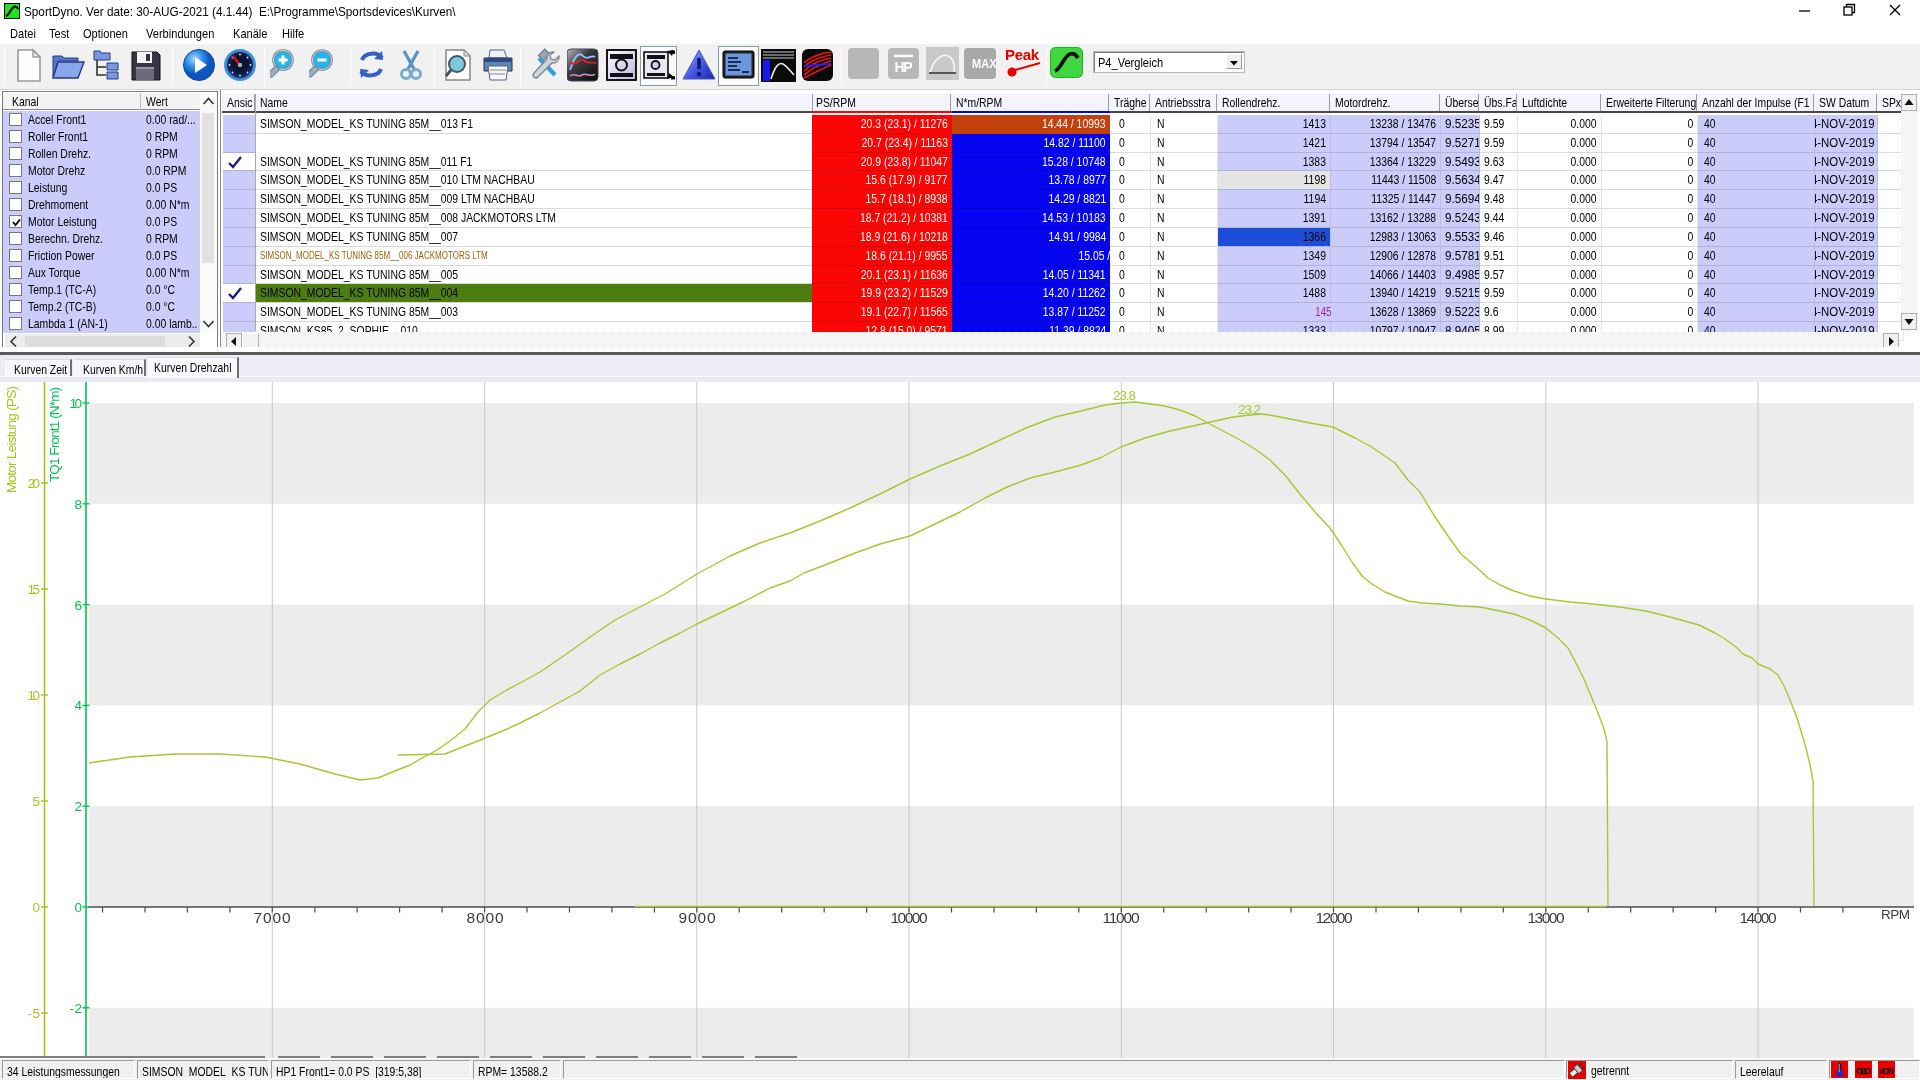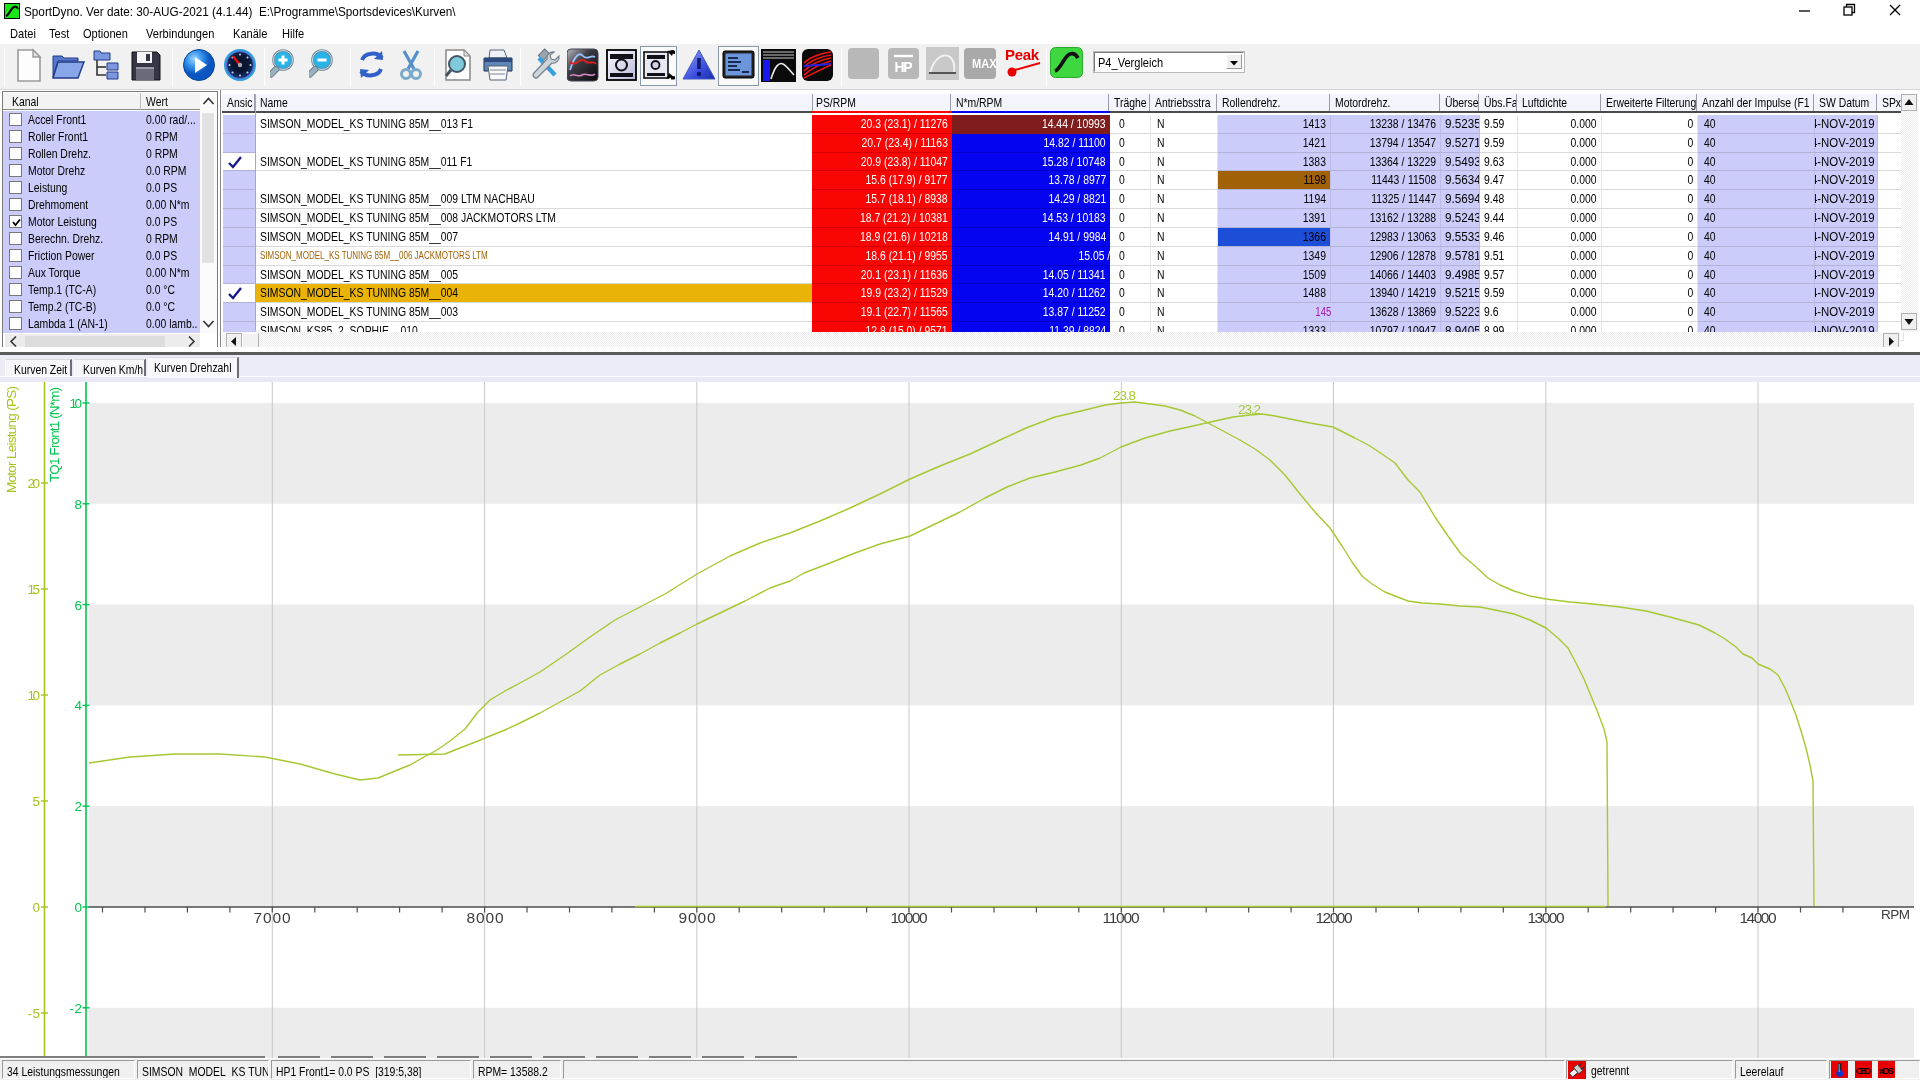--- a/index.html
+++ b/index.html
@@ -324,21 +324,21 @@
       </div>
       <div class="abs" style="left:590px;top:19px;width:140px;height:2px;background:#fb0404"></div>
       <div class="abs" style="left:730px;top:19px;width:158px;height:2px;background:#0404f0"></div>
       <div class="cell" style="left:1px;top:23.0px;width:33px;height:18.83px;background:#ccccfb;border-right:1px solid #bcbce4;border-bottom:1px solid #b2b2d8;font-size:13px;color:#000"></div>
       <div class="cell" style="left:34px;top:23.0px;width:558px;height:18.83px;background:#fff;border-right:1px solid #e4e4e4;border-bottom:1px solid #d9d9d9;font-size:13px;color:#000">
         <div class="abs" style="left:4px;top:0;line-height:18px"><span class="n" style="transform:scaleX(0.8)">SIMSON_MODEL_KS TUNING 85M__013 F1</span></div>
       </div>
       <div class="cell" style="left:590px;top:23.0px;width:140px;height:18.83px;background:#fb0404;border-bottom:1px solid #d40000;font-size:13px;color:#fff">
         <div class="abs" style="right:4px;top:0;line-height:18px"><span class="nr" style="transform:scaleX(0.8)">20.3 (23.1) / 11276</span></div>
       </div>
-      <div class="cell" style="left:730px;top:23.0px;width:158px;height:32px;background:#7f1d1d;border-bottom:1px solid #0000c8;font-size:13px;color:#fff">
+      <div class="cell" style="left:730px;top:23.0px;width:158px;height:32px;background:#c2410c;border-bottom:1px solid #0000c8;font-size:13px;color:#fff">
         <div class="abs" style="right:4px;top:0;line-height:18px"><span class="nr" style="transform:scaleX(0.8)">14.44 / 10993</span></div>
       </div>
       <div class="cell" style="left:888px;top:23.0px;width:41px;height:18.83px;background:#fff;border-right:1px solid #e4e4e4;border-bottom:1px solid #d9d9d9;font-size:13px;color:#000">
         <div class="abs" style="left:9px;top:0;line-height:18px"><span class="n" style="transform:scaleX(0.8)">0</span></div>
       </div>
       <div class="cell" style="left:929px;top:23.0px;width:67px;height:18.83px;background:#fff;border-right:1px solid #e4e4e4;border-bottom:1px solid #d9d9d9;font-size:13px;color:#000">
         <div class="abs" style="left:6px;top:0;line-height:18px"><span class="n" style="transform:scaleX(0.8)">N</span></div>
       </div>
       <div class="cell" style="left:996px;top:23.0px;width:113px;height:18.83px;background:#ccccfb;border-right:1px solid #bcbce4;border-bottom:1px solid #b2b2d8;font-size:13px;color:#000">
         <div class="abs" style="right:4px;top:0;line-height:18px"><span class="nr" style="transform:scaleX(0.8)">1413</span></div>
@@ -442,33 +442,36 @@
         <div class="abs" style="right:4px;top:0;line-height:18px"><span class="nr" style="transform:scaleX(0.8)">0</span></div>
       </div>
       <div class="cell" style="left:1476px;top:60.66px;width:117px;height:18.83px;background:#ccccfb;border-right:1px solid #bcbce4;border-bottom:1px solid #b2b2d8;font-size:13px;color:#000">
         <div class="abs" style="left:6px;top:0;line-height:18px"><span class="n" style="transform:scaleX(0.8)">40</span></div>
       </div>
       <div class="cell" style="left:1593px;top:60.66px;width:63px;height:18.83px;background:#ccccfb;border-right:1px solid #bcbce4;border-bottom:1px solid #b2b2d8;font-size:13px;color:#000">
         <div class="abs" style="right:3px;top:0;line-height:18px"><span class="nr" style="transform:scaleX(0.88)">14-NOV-2019</span></div>
       </div>
       <div class="cell" style="left:1656px;top:60.66px;width:26px;height:18.83px;background:#fff;border-right:1px solid #e4e4e4;border-bottom:1px solid #d9d9d9;font-size:13px;color:#000"></div>
       <div class="cell" style="left:1px;top:79.49px;width:33px;height:18.83px;background:#ccccfb;border-right:1px solid #bcbce4;border-bottom:1px solid #b2b2d8;font-size:13px;color:#000"></div>
+      <div class="cell" style="left:34px;top:79.49px;width:558px;height:18.83px;background:#fff;border-right:1px solid #e4e4e4;border-bottom:1px solid #d9d9d9;font-size:13px;color:#000">
+        <div class="abs" style="left:4px;top:0;line-height:18px"><span class="n" style="transform:scaleX(0.8)">SIMSON_MODEL_KS TUNING 85M__010 LTM NACHBAU</span></div>
+      </div>
       <div class="cell" style="left:590px;top:79.49px;width:140px;height:18.83px;background:#fb0404;border-bottom:1px solid #d40000;font-size:13px;color:#fff">
         <div class="abs" style="right:4px;top:0;line-height:18px"><span class="nr" style="transform:scaleX(0.8)">15.6 (17.9) / 9177</span></div>
       </div>
       <div class="cell" style="left:730px;top:79.49px;width:158px;height:18.83px;background:#0404f0;border-bottom:1px solid #0000c8;font-size:13px;color:#fff">
         <div class="abs" style="right:4px;top:0;line-height:18px"><span class="nr" style="transform:scaleX(0.8)">13.78 / 8977</span></div>
       </div>
       <div class="cell" style="left:888px;top:79.49px;width:41px;height:18.83px;background:#fff;border-right:1px solid #e4e4e4;border-bottom:1px solid #d9d9d9;font-size:13px;color:#000">
         <div class="abs" style="left:9px;top:0;line-height:18px"><span class="n" style="transform:scaleX(0.8)">0</span></div>
       </div>
       <div class="cell" style="left:929px;top:79.49px;width:67px;height:18.83px;background:#fff;border-right:1px solid #e4e4e4;border-bottom:1px solid #d9d9d9;font-size:13px;color:#000">
         <div class="abs" style="left:6px;top:0;line-height:18px"><span class="n" style="transform:scaleX(0.8)">N</span></div>
       </div>
-      <div class="cell" style="left:996px;top:79.49px;width:113px;height:18.83px;background:#a16207;border-right:1px solid #bcbce4;border-bottom:1px solid #b2b2d8;font-size:13px;color:#000">
+      <div class="cell" style="left:996px;top:79.49px;width:113px;height:18.83px;background:#e5e5e5;border-right:1px solid #bcbce4;border-bottom:1px solid #b2b2d8;font-size:13px;color:#000">
         <div class="abs" style="right:4px;top:0;line-height:18px"><span class="nr" style="transform:scaleX(0.8)">1198</span></div>
       </div>
       <div class="cell" style="left:1109px;top:79.49px;width:110px;height:18.83px;background:#ccccfb;border-right:1px solid #bcbce4;border-bottom:1px solid #b2b2d8;font-size:13px;color:#000">
         <div class="abs" style="right:4px;top:0;line-height:18px"><span class="nr" style="transform:scaleX(0.8)">11443 / 11508</span></div>
       </div>
       <div class="cell" style="left:1219px;top:79.49px;width:39px;height:18.83px;background:#ccccfb;border-right:1px solid #bcbce4;border-bottom:1px solid #b2b2d8;font-size:13px;color:#000">
         <div class="abs" style="left:4px;top:0;line-height:18px"><span class="n" style="transform:scaleX(0.9)">9.5634</span></div>
       </div>
       <div class="cell" style="left:1258px;top:79.49px;width:38px;height:18.83px;background:#fff;border-right:1px solid #e4e4e4;border-bottom:1px solid #d9d9d9;font-size:13px;color:#000">
         <div class="abs" style="left:4px;top:0;line-height:18px"><span class="n" style="transform:scaleX(0.8)">9.47</span></div>
@@ -689,21 +692,21 @@
       </div>
       <div class="cell" style="left:1593px;top:173.64px;width:63px;height:18.83px;background:#ccccfb;border-right:1px solid #bcbce4;border-bottom:1px solid #b2b2d8;font-size:13px;color:#000">
         <div class="abs" style="right:3px;top:0;line-height:18px"><span class="nr" style="transform:scaleX(0.88)">14-NOV-2019</span></div>
       </div>
       <div class="cell" style="left:1656px;top:173.64px;width:26px;height:18.83px;background:#fff;border-right:1px solid #e4e4e4;border-bottom:1px solid #d9d9d9;font-size:13px;color:#000"></div>
       <div class="cell" style="left:1px;top:192.46999999999997px;width:33px;height:18.83px;background:#fff;border-right:1px solid #bcbce4;border-bottom:1px solid #b2b2d8;font-size:13px;color:#000">
         <svg class="abs" style="left:4px;top:2px" width="16" height="15">
           <path d="M2 8 L6 12 L14 2" fill="none" stroke="#1a1a8c" stroke-width="2.4"></path>
         </svg>
       </div>
-      <div class="cell" style="left:34px;top:192.46999999999997px;width:558px;height:18.83px;background:#eab308;border-right:1px solid #e4e4e4;border-bottom:1px solid #d9d9d9;font-size:13px;color:#000">
+      <div class="cell" style="left:34px;top:192.46999999999997px;width:558px;height:18.83px;background:#4d7c0f;border-right:1px solid #e4e4e4;border-bottom:1px solid #d9d9d9;font-size:13px;color:#000">
         <div class="abs" style="left:4px;top:0;line-height:18px"><span class="n" style="transform:scaleX(0.8)">SIMSON_MODEL_KS TUNING 85M__004</span></div>
       </div>
       <div class="cell" style="left:590px;top:192.46999999999997px;width:140px;height:18.83px;background:#fb0404;border-bottom:1px solid #d40000;font-size:13px;color:#fff">
         <div class="abs" style="right:4px;top:0;line-height:18px"><span class="nr" style="transform:scaleX(0.8)">19.9 (23.2) / 11529</span></div>
       </div>
       <div class="cell" style="left:730px;top:192.46999999999997px;width:158px;height:18.83px;background:#0404f0;border-bottom:1px solid #0000c8;font-size:13px;color:#fff">
         <div class="abs" style="right:4px;top:0;line-height:18px"><span class="nr" style="transform:scaleX(0.8)">14.20 / 11262</span></div>
       </div>
       <div class="cell" style="left:888px;top:192.46999999999997px;width:41px;height:18.83px;background:#fff;border-right:1px solid #e4e4e4;border-bottom:1px solid #d9d9d9;font-size:13px;color:#000">
         <div class="abs" style="left:9px;top:0;line-height:18px"><span class="n" style="transform:scaleX(0.8)">0</span></div>

